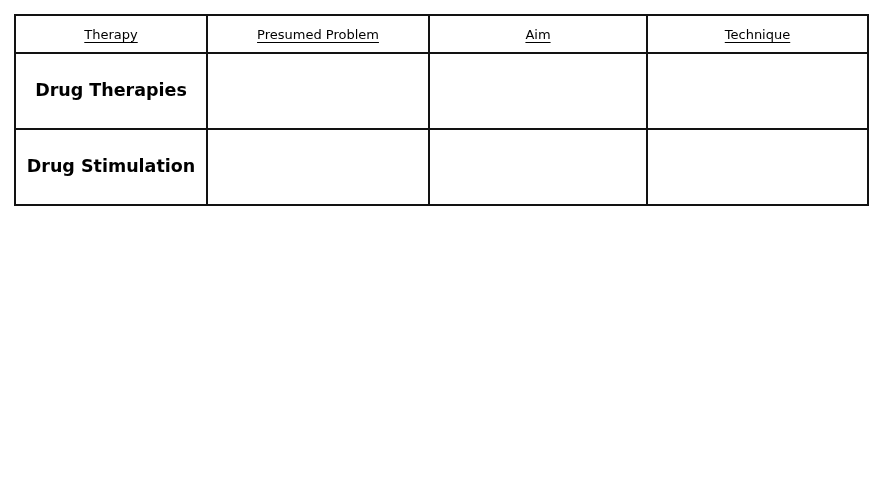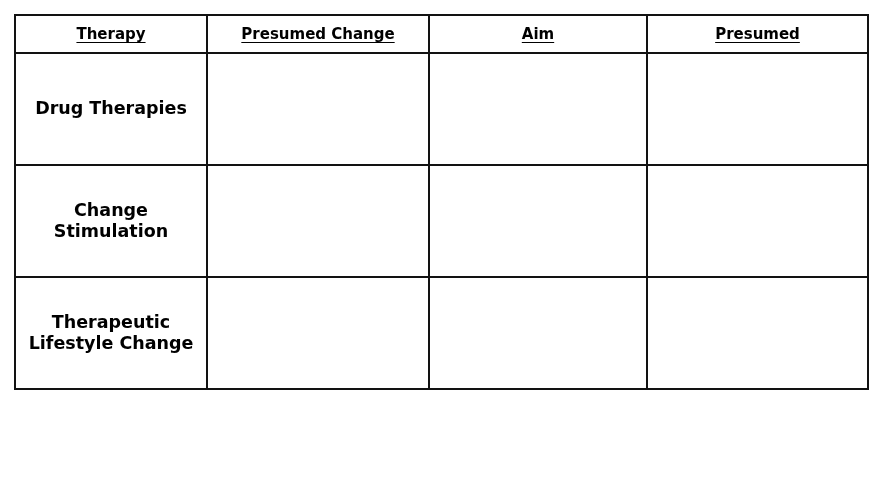--- a/index.html
+++ b/index.html
@@ -29,28 +29,28 @@
     vertical-align: middle;
     padding: 0 8px;
     overflow: hidden;
   }
   col.c-therapy   { width: 192px; }
   col.c-problem   { width: 222px; }
   col.c-aim       { width: 218px; }
   col.c-technique { width: 221px; }
   thead tr { height: 38px; }
   thead th {
-    font-weight: bold;
-    font-size: 15px;
+    font-weight: normal;
+    font-size: 13px;
   }
   thead th .hdr-text {
     text-decoration: underline;
     text-underline-offset: 3px;
   }
-  tbody tr { height: 112px; }
+  tbody tr { height: 76px; }
   tbody th {
     font-weight: bold;
     font-size: 17.5px;
     line-height: 1.22;
     padding: 0 14px;
   }
 </style>
 </head>
 <body>
 
@@ -61,44 +61,38 @@
       <col class="c-problem">
       <col class="c-aim">
       <col class="c-technique">
     </colgroup>
     <thead>
       <tr>
         <th>
           <span class="hdr-text">Therapy</span>
         </th>
         <th>
-          <span class="hdr-text">Presumed Change</span>
+          <span class="hdr-text">Presumed Problem</span>
         </th>
         <th>
           <span class="hdr-text">Aim</span>
         </th>
         <th>
-          <span class="hdr-text">Presumed</span>
+          <span class="hdr-text">Technique</span>
         </th>
       </tr>
     </thead>
     <tbody>
       <tr>
         <th>Drug Therapies</th>
         <td></td>
         <td></td>
         <td></td>
       </tr>
       <tr>
-        <th>Change Stimulation</th>
-        <td></td>
-        <td></td>
-        <td></td>
-      </tr>
-      <tr>
-        <th>Therapeutic Lifestyle Change</th>
+        <th>Drug Stimulation</th>
         <td></td>
         <td></td>
         <td></td>
       </tr>
     </tbody>
   </table>
 </div>
 
 </body></html>

